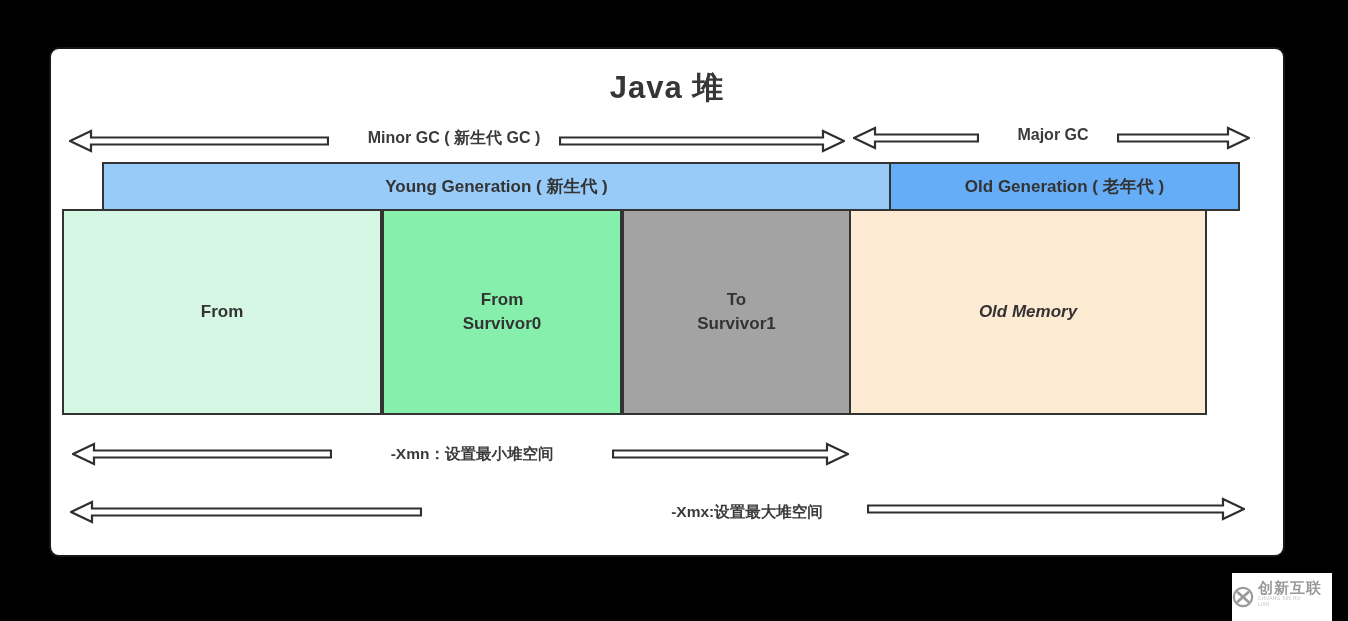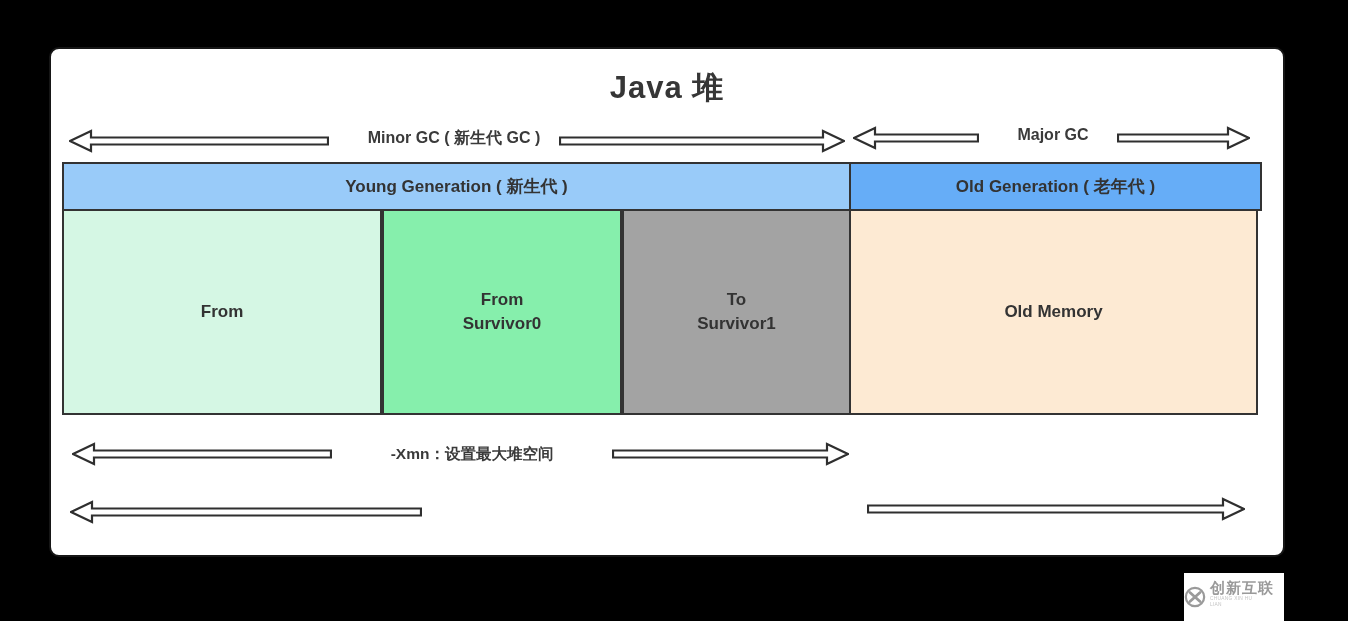--- a/index.html
+++ b/index.html
@@ -20,32 +20,32 @@
   .arrow { position:absolute; height:24px; display:block; }
   .lbl {
     position:absolute; transform:translateX(-50%);
     font-weight:bold; color:#3a3a3a; white-space:nowrap;
   }
   .gc-lbl { font-size:16px; top:78px; line-height:22px; }
   .flag-lbl { font-size:15.5px; line-height:24px; }
   .gen-header {
     position:absolute; top:113px; height:49px;
     border:2px solid #333333; display:flex; align-items:center; justify-content:center;
-    font-size:17px; font-weight:bold; color:#333333;
+    font-size:17px; font-weight:bold; color:#333333;margin-left:40px;
   }
   .region {
     position:absolute; top:160px; height:206px;
     border:2px solid #333333; display:flex; align-items:center; justify-content:center;
   }
   .region-label {
     font-size:17px; font-weight:bold; color:#333333;
     text-align:center; white-space:pre-line; line-height:24px;
   }
   .watermark {
-    position:absolute; left:1184px; top:573px; width:100px; height:48px;
+    position:absolute; left:1232px; top:573px; width:100px; height:48px;
     background:#ffffff; display:flex; align-items:center; justify-content:center; gap:4px;
   }
   .wm-mark { flex:0 0 auto; }
   .wm-text { display:flex; flex-direction:column; }
   .wm-name { font-size:15px; font-weight:bold; color:#9a9a9a; letter-spacing:1px; line-height:16px; }
   .wm-caption { font-size:8px; color:#c4c4c4; transform:scale(0.6); transform-origin:left top; letter-spacing:0.5px; }
 </style>
 </head>
 <body>
 
@@ -66,50 +66,51 @@
       <path d="M125 8.5 H22 V2 L1 12 L22 22 V15.5 H125 Z" fill="#ffffff" stroke="#2f2f2f" stroke-width="2.2"></path>
     </svg>
     <div class="lbl gc-lbl" style="left:1002px; top:75px;">Major GC</div>
     <svg class="arrow" style="left:1066px; top:77px;" width="133" height="24" viewBox="0 0 133 24">
       <path d="M1 8.5 H111 V2 L132 12 L111 22 V15.5 H1 Z" fill="#ffffff" stroke="#2f2f2f" stroke-width="2.2"></path>
     </svg>
 
     <div class="gen-header" style="left:11px; width:789px; background:#99cbf9;">
       <span>Young Generation ( 新生代 )</span>
     </div>
-    <div class="gen-header" style="left:798px; width:413px; background:#66adf7;">
+    <div class="gen-header" style="left:798px; width:351px; background:#66adf7;">
       <span>Old Generation ( 老年代 )</span>
     </div>
 
     <div class="region" style="left:11px; width:320px; background:#d5f7e4;">
       <span class="region-label">From</span>
     </div>
     <div class="region" style="left:331px; width:240px; background:#86efac;">
       <span class="region-label">From
 Survivor0</span>
     </div>
     <div class="region" style="left:571px; width:229px; background:#a3a3a3;">
       <span class="region-label">To
 Survivor1</span>
     </div>
-    <div class="region" style="left:798px; width:409px; background:#fdead3;">
+    <div class="region" style="left:798px; width:358px; background:#fdead3;font-style:italic;">
       <span class="region-label">Old Memory</span>
     </div>
 
     <svg class="arrow" style="left:21px; top:393px;" width="260" height="24" viewBox="0 0 260 24">
       <path d="M259 8.5 H22 V2 L1 12 L22 22 V15.5 H259 Z" fill="#ffffff" stroke="#2f2f2f" stroke-width="2.2"></path>
     </svg>
-    <div class="lbl flag-lbl" style="left:421px; top:393px;">-Xmn：设置最大堆空间</div>
+    <div class="lbl flag-lbl" style="left:421px; top:393px;">-Xmn：设置最小堆空间</div>
     <svg class="arrow" style="left:561px; top:393px;" width="237" height="24" viewBox="0 0 237 24">
       <path d="M1 8.5 H215 V2 L236 12 L215 22 V15.5 H1 Z" fill="#ffffff" stroke="#2f2f2f" stroke-width="2.2"></path>
     </svg>
 
     <svg class="arrow" style="left:19px; top:451px;" width="352" height="24" viewBox="0 0 352 24">
       <path d="M351 8.5 H22 V2 L1 12 L22 22 V15.5 H351 Z" fill="#ffffff" stroke="#2f2f2f" stroke-width="2.2"></path>
     </svg>
+    <div class="lbl flag-lbl" style="left:696px; top:451px;">-Xmx:设置最大堆空间</div>
     <svg class="arrow" style="left:816px; top:448px;" width="378" height="24" viewBox="0 0 378 24">
       <path d="M1 8.5 H356 V2 L377 12 L356 22 V15.5 H1 Z" fill="#ffffff" stroke="#2f2f2f" stroke-width="2.2"></path>
     </svg>
 
   </div>
 
   <div class="watermark">
     <svg class="wm-mark" width="22" height="22" viewBox="0 0 24 24">
       <circle cx="12" cy="12" r="10" fill="none" stroke="#9a9a9a" stroke-width="2.4"></circle>
       <path d="M6.5 7 L17.5 17 M17.5 7 L6.5 17" fill="none" stroke="#9a9a9a" stroke-width="3" stroke-linecap="round"></path>

